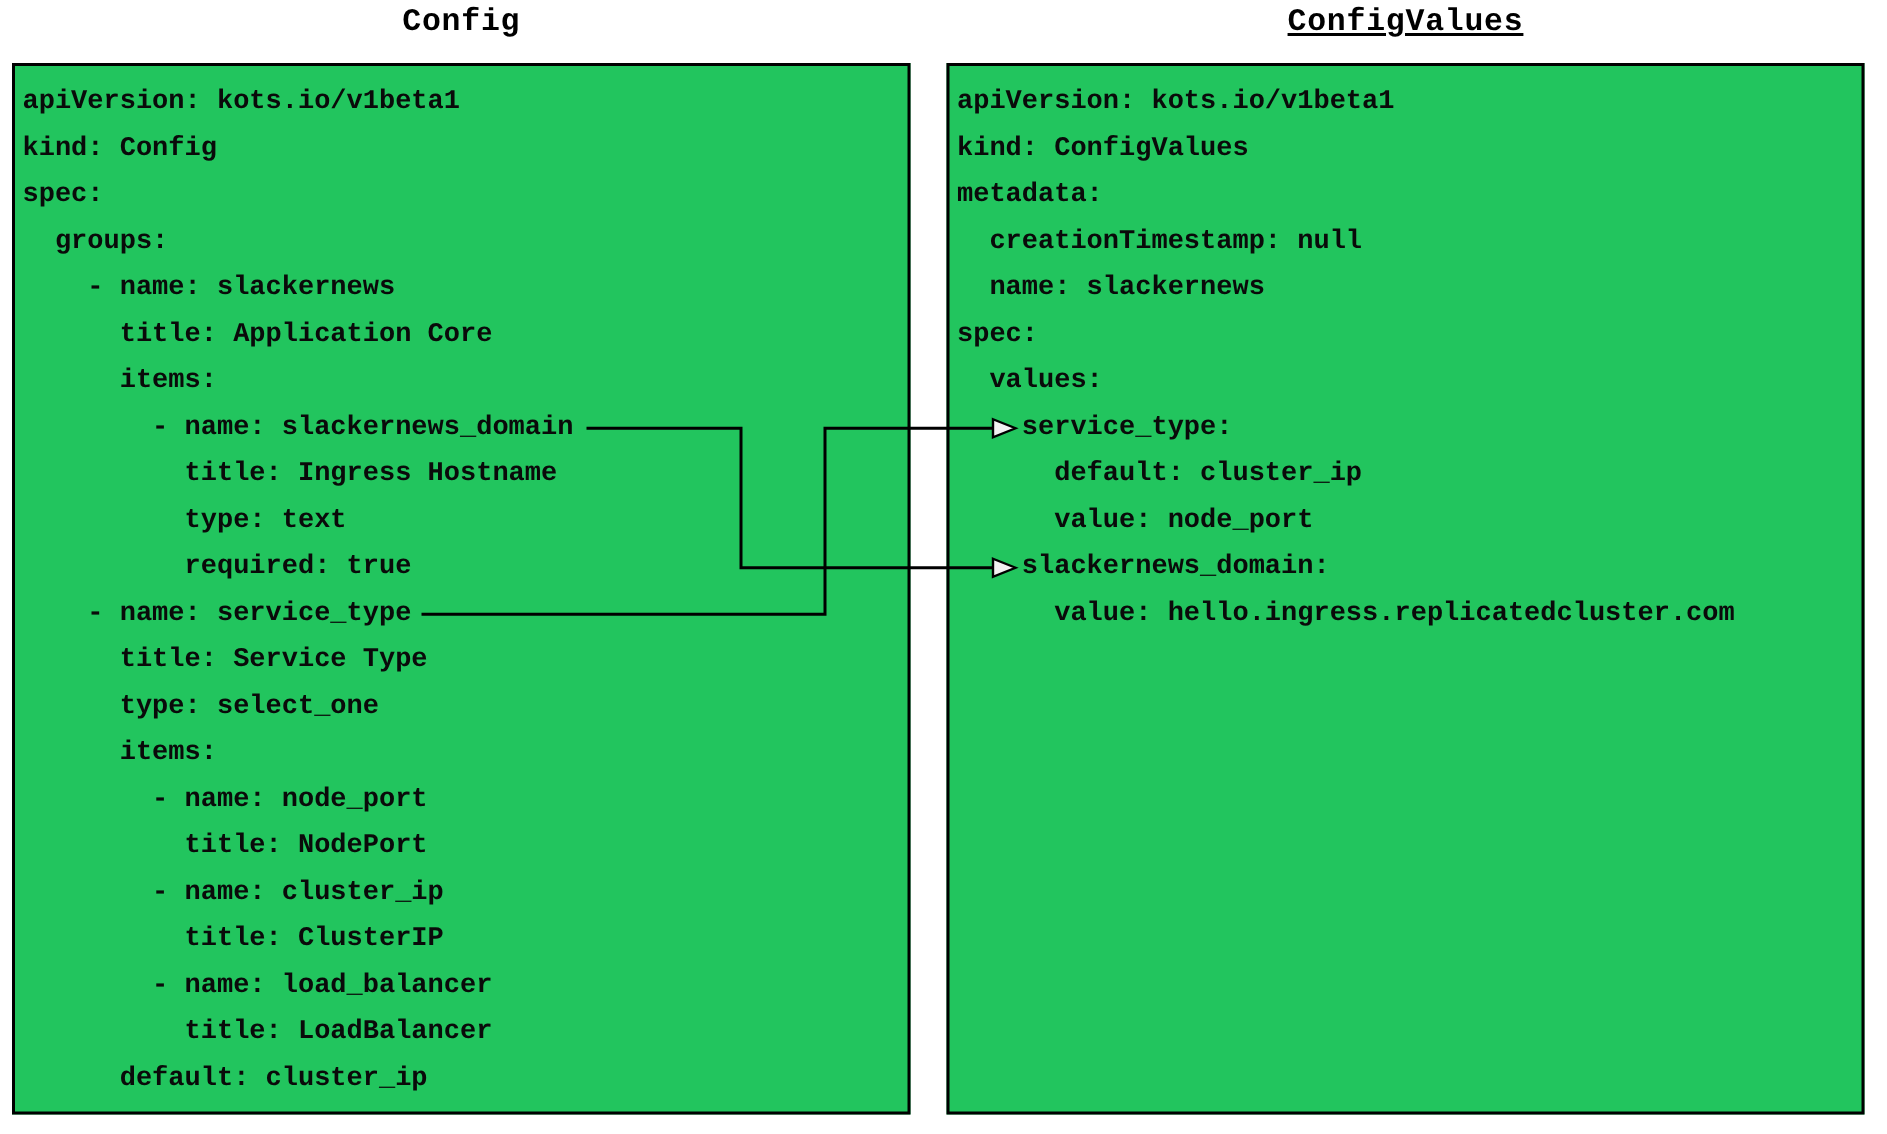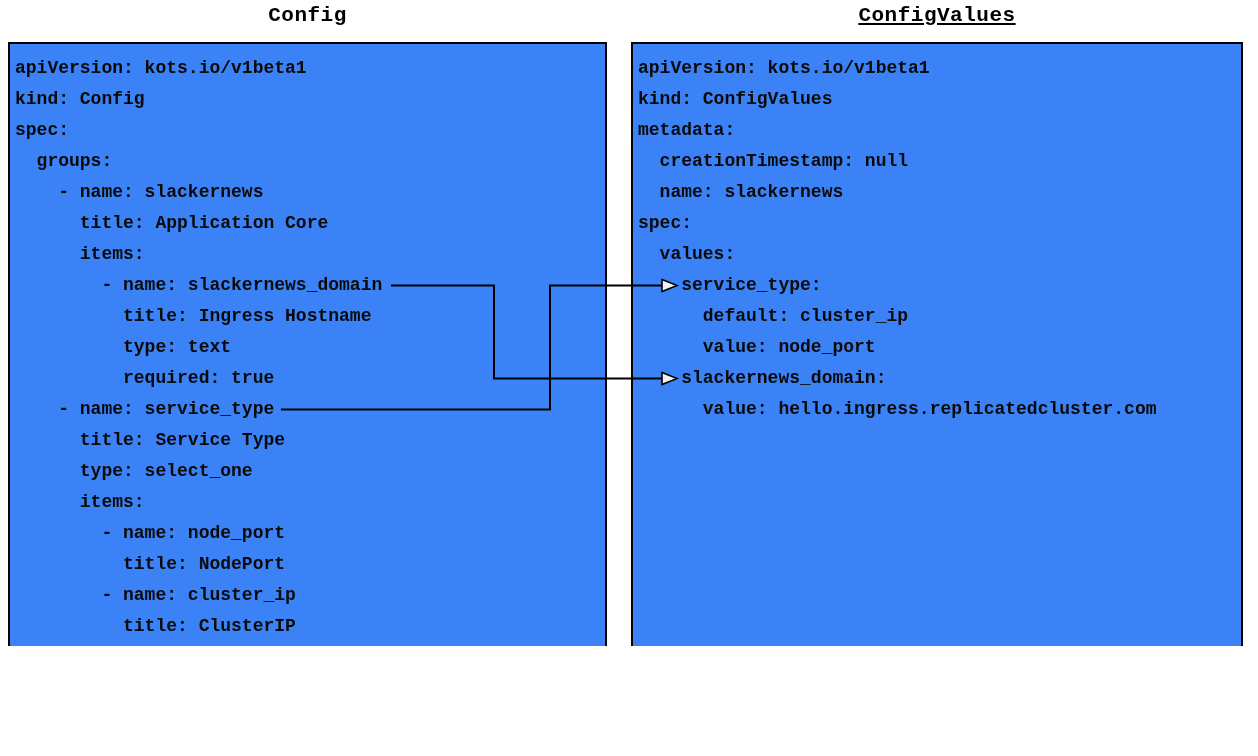--- a/index.html
+++ b/index.html
@@ -1,39 +1,39 @@
 <!DOCTYPE html>
 <html><head>
 <meta charset="utf-8">
 <style>
   html, body { margin: 0; padding: 0; background: #ffffff; }
   .canvas {
     position: relative;
     width: 1258px;
-    height: 646px;
+    height: 756px;
     background: #ffffff;
     font-family: "Liberation Mono", "DejaVu Sans Mono", monospace;
     overflow: hidden;
   }
   .panel-title {
     position: absolute;
     top: 4px;
     font-size: 21px;
     font-weight: bold;
     color: #000000;
     text-align: center;
     letter-spacing: 0.5px;
   }
   .panel-title.left  { left: 8px;   width: 599px; }
   .panel-title.right { left: 631px; width: 612px; text-decoration: underline; }
   .panel {
     position: absolute;
     top: 42px;
     height: 701px;
-    background: #3b82f6;
+    background: #22c55e;
     border: 2px solid #000000;
     box-sizing: border-box;
   }
   .panel.left  { left: 8px;   width: 599px; }
   .panel.right { left: 631px; width: 612px; }
   .yaml {
     margin: 0;
     padding: 9px 0 0 5px;
     font-family: "Liberation Mono", "DejaVu Sans Mono", monospace;
     font-weight: bold;

